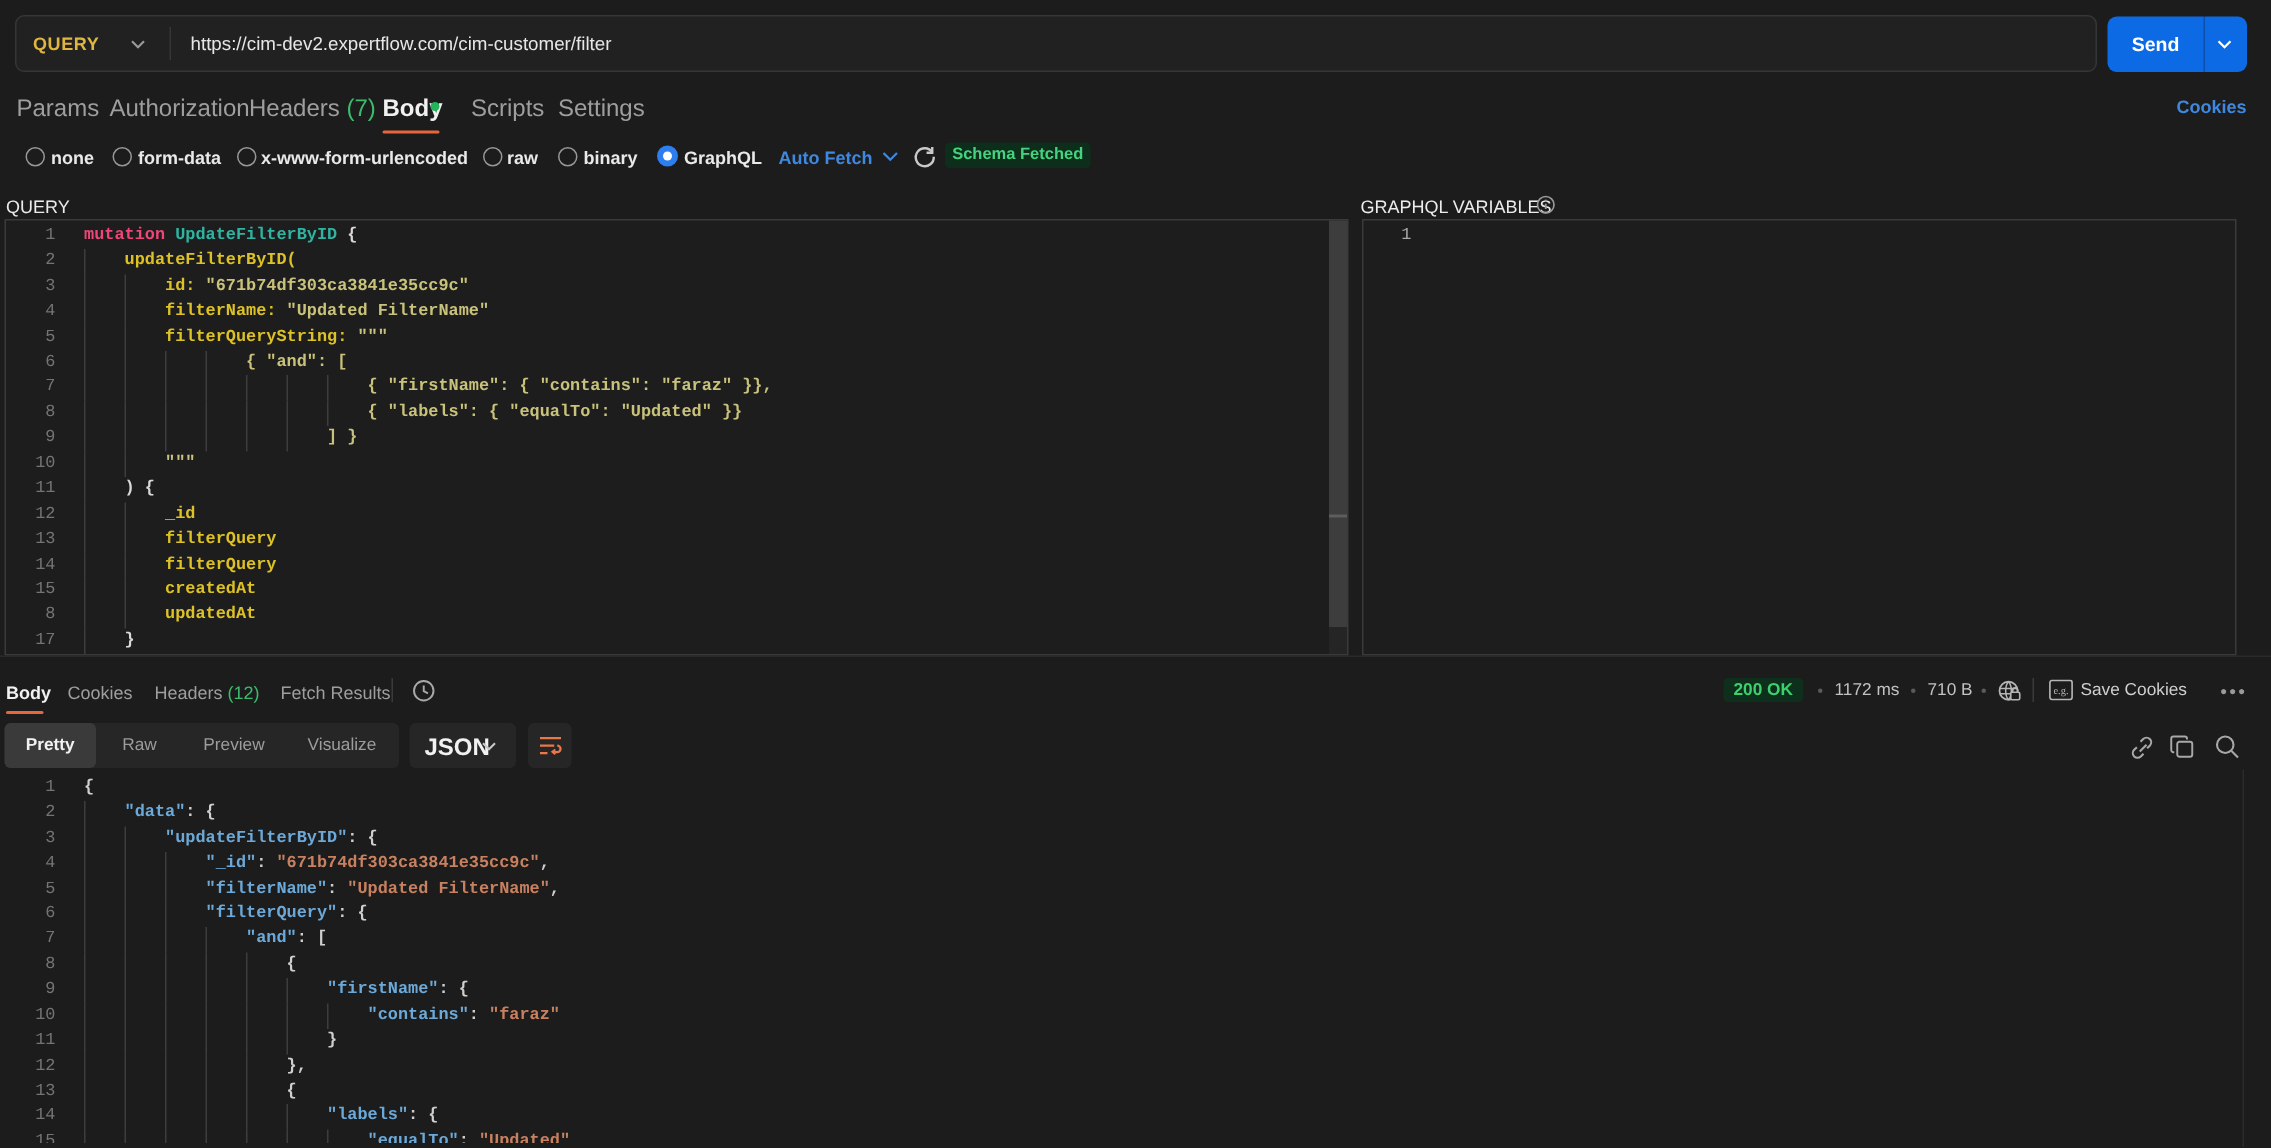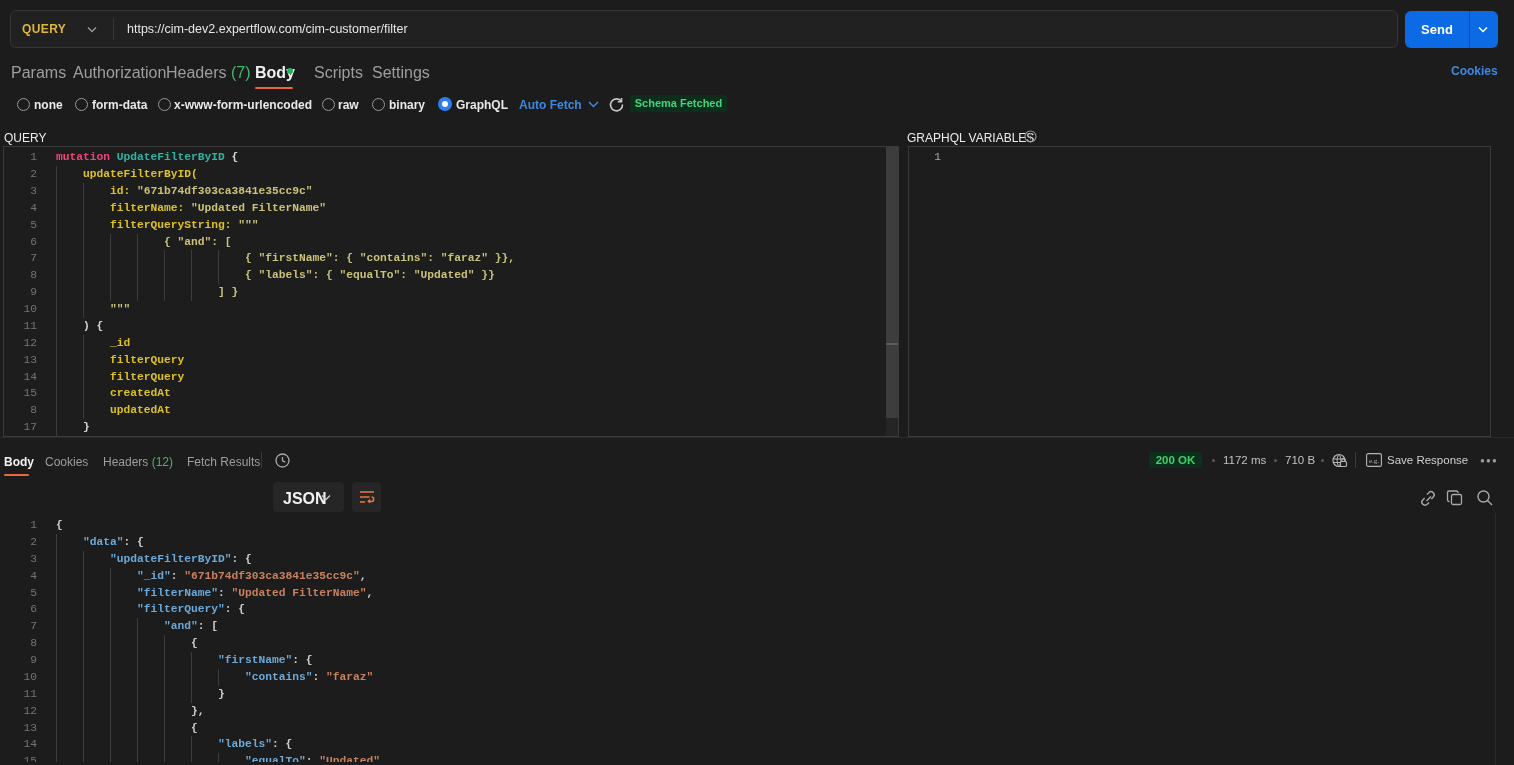--- a/index.html
+++ b/index.html
@@ -166,23 +166,29 @@
     <circle cx="8" cy="8.5" r="6" fill="none" stroke="#b5b5b5" stroke-width="1.2"></circle>
     <path d="M8 2.5 C 5.5 5 5.5 12 8 14.5 M8 2.5 C 10.5 5 10.5 12 8 14.5 M2.2 7 H 13.8 M2.2 10.5 H 9" fill="none" stroke="#b5b5b5" stroke-width="1"></path>
     <rect x="9.5" y="9.5" width="6" height="5" rx="1" fill="#1c1c1c" stroke="#b5b5b5" stroke-width="1.1"></rect>
     <path d="M10.8 9.5 v-1.2 a1.7 1.7 0 0 1 3.4 0 v1.2" fill="none" stroke="#b5b5b5" stroke-width="1.1"></path>
   </svg>
   <div class="abs vdiv" style="left:1355px;top:452px;height:16px;background:#3a3a3a;"></div>
   <svg class="abs" style="left:1366px;top:453px" width="16" height="14" viewBox="0 0 16 14">
     <rect x="0.6" y="0.6" width="14.8" height="12.8" rx="1.5" fill="none" stroke="#b5b5b5" stroke-width="1.1"></rect>
     <text x="8" y="9.5" font-size="7" fill="#b5b5b5" text-anchor="middle" font-family="Liberation Serif">e.g.</text>
   </svg>
-  <div class="abs statustxt" style="left:1387px;color:#cfcfcf;">Save Response</div>
+  <div class="abs statustxt" style="left:1387px;color:#cfcfcf;">Save Cookies</div>
   <div class="abs" style="left:1480px;top:456px;font-size:8px;color:#9a9a9a;letter-spacing:1.2px;">●●●</div>
 
+  <div class="abs segwrap">
+    <div class="seg active" style="left:0px;width:61px;">Pretty</div>
+    <div class="seg" style="left:61px;width:58px;">Raw</div>
+    <div class="seg" style="left:119px;width:68px;">Preview</div>
+    <div class="seg" style="left:187px;width:76px;">Visualize</div>
+  </div>
   <div class="abs btn" style="left:273px;width:71px;">
     <span style="position:absolute;left:10px;top:8px;font-size:16px;font-weight:bold;color:#f1f1f1;">JSON</span>
     <svg style="position:absolute;left:47px;top:12px" width="12" height="8" viewBox="0 0 12 8">
       <polyline points="2,1.5 6,5.5 10,1.5" fill="none" stroke="#c9c9c9" stroke-width="1.4"></polyline>
     </svg>
   </div>
   <div class="abs btn" style="left:352px;width:29px;">
     <svg style="position:absolute;left:7px;top:8px" width="16" height="14" viewBox="0 0 16 14">
       <path d="M1 2 H 15 M1 7 H 10.5 M1 12 H 6" stroke="#e8784a" stroke-width="1.5" fill="none"></path>
       <path d="M12.5 7 a 2.2 2.2 0 0 1 0 4.4 H 9.5" stroke="#e8784a" stroke-width="1.5" fill="none"></path>

